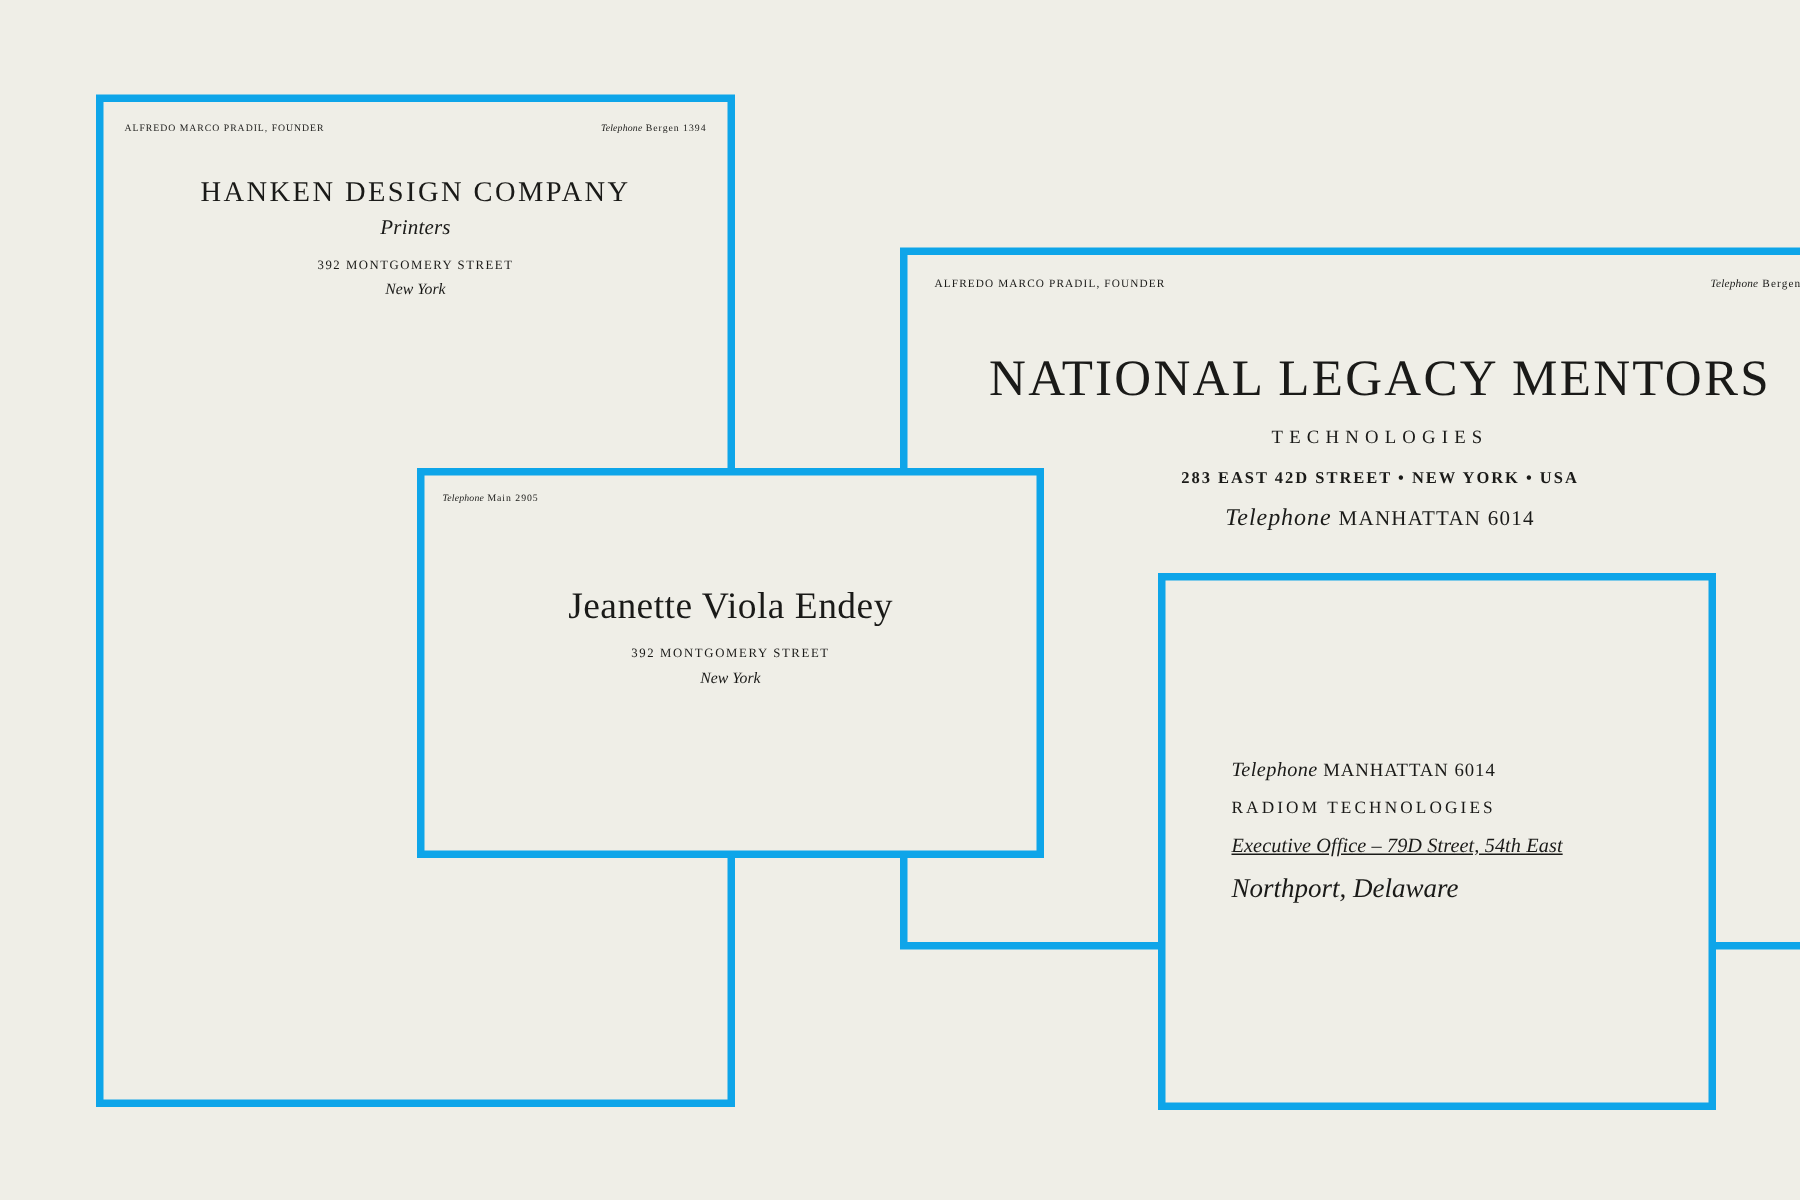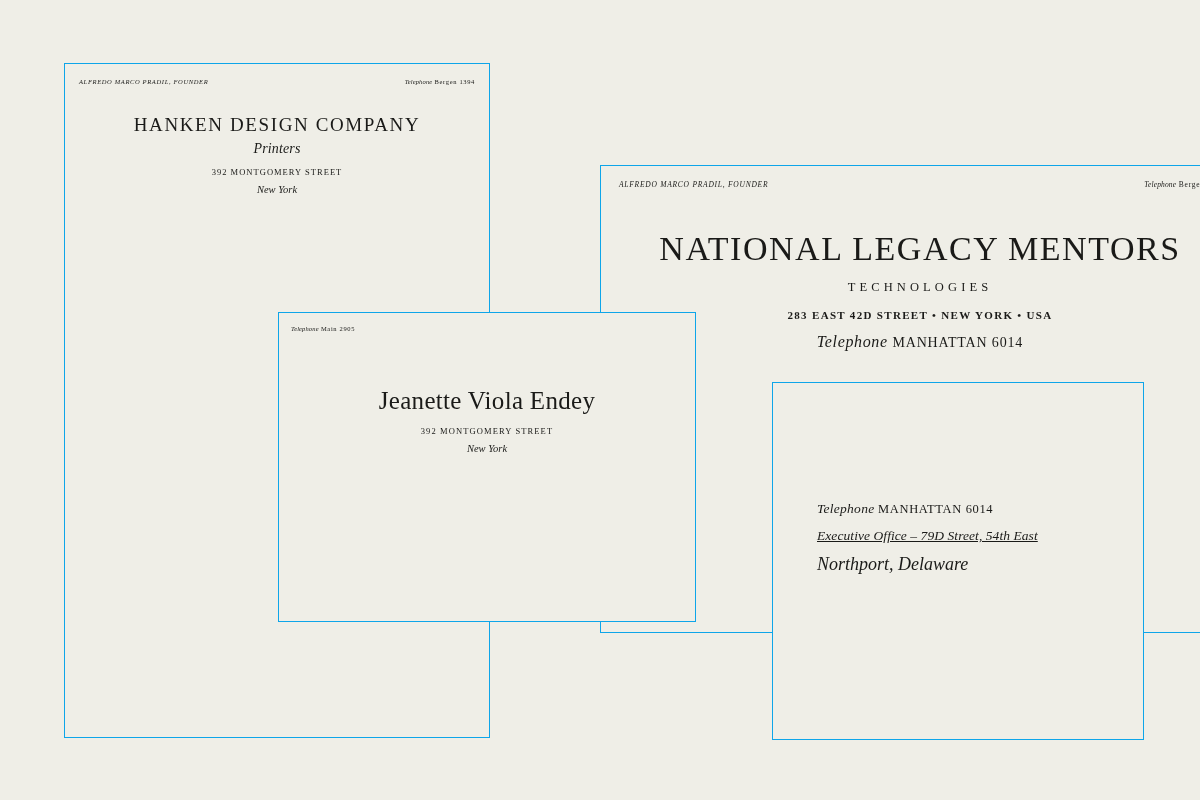--- a/index.html
+++ b/index.html
@@ -17,21 +17,21 @@
   }
 
   .stage {
     position: absolute;
     inset: 0;
   }
 
   .card {
     position: absolute;
     background: #efeee7;
-    border: 1px solid #0ea5e9;
+    border: 5px solid #0ea5e9;
     box-sizing: border-box;
   }
 
   
   .card-hanken {
     left: 64px;
     top: 63px;
     width: 426px;
     height: 675px;
     padding: 14px 14px 0 14px;
@@ -40,21 +40,20 @@
     display: flex;
     justify-content: space-between;
     align-items: baseline;
     font-size: 6.5px;
     letter-spacing: 0.08em;
   }
   .corner-left {
     text-transform: uppercase;
     font-variant: small-caps;
     letter-spacing: 0.1em;
-    font-style: italic;
   }
   .corner-right {
     letter-spacing: 0.1em;
   }
   .corner-right .ital {
     font-style: italic;
     letter-spacing: 0.02em;
   }
   .hanken-body {
     text-align: center;
@@ -135,21 +134,21 @@
     text-transform: uppercase;
     font-size: 14px;
     letter-spacing: 0.06em;
   }
 
   
   .card-jeanette {
     left: 278px;
     top: 312px;
     width: 418px;
-    height: 310px;
+    height: 260px;
     padding: 12px 12px 0 12px;
   }
   .jeanette-corner {
     font-size: 6.5px;
     letter-spacing: 0.1em;
   }
   .jeanette-body {
     text-align: center;
     margin-top: 55px;
   }
@@ -269,18 +268,19 @@
     <div class="jeanette-body">
       <div class="jeanette-name">Jeanette Viola Endey</div>
       <div class="jeanette-addr">392 Montgomery Street</div>
       <div class="jeanette-city">New York</div>
     </div>
   </div>
 
   <div class="card card-active z4">
     <div class="active-body">
       <div class="active-phone"><span class="ital">Telephone</span> <span class="sc">Manhattan 6014</span></div>
+      <div class="active-sub">Radiom Technologies</div>
       <div class="active-line">Executive Office – 79D Street, 54th East</div>
       <div class="active-line2">Northport, Delaware</div>
     </div>
   </div>
 
 </div>
 
 </body></html>

